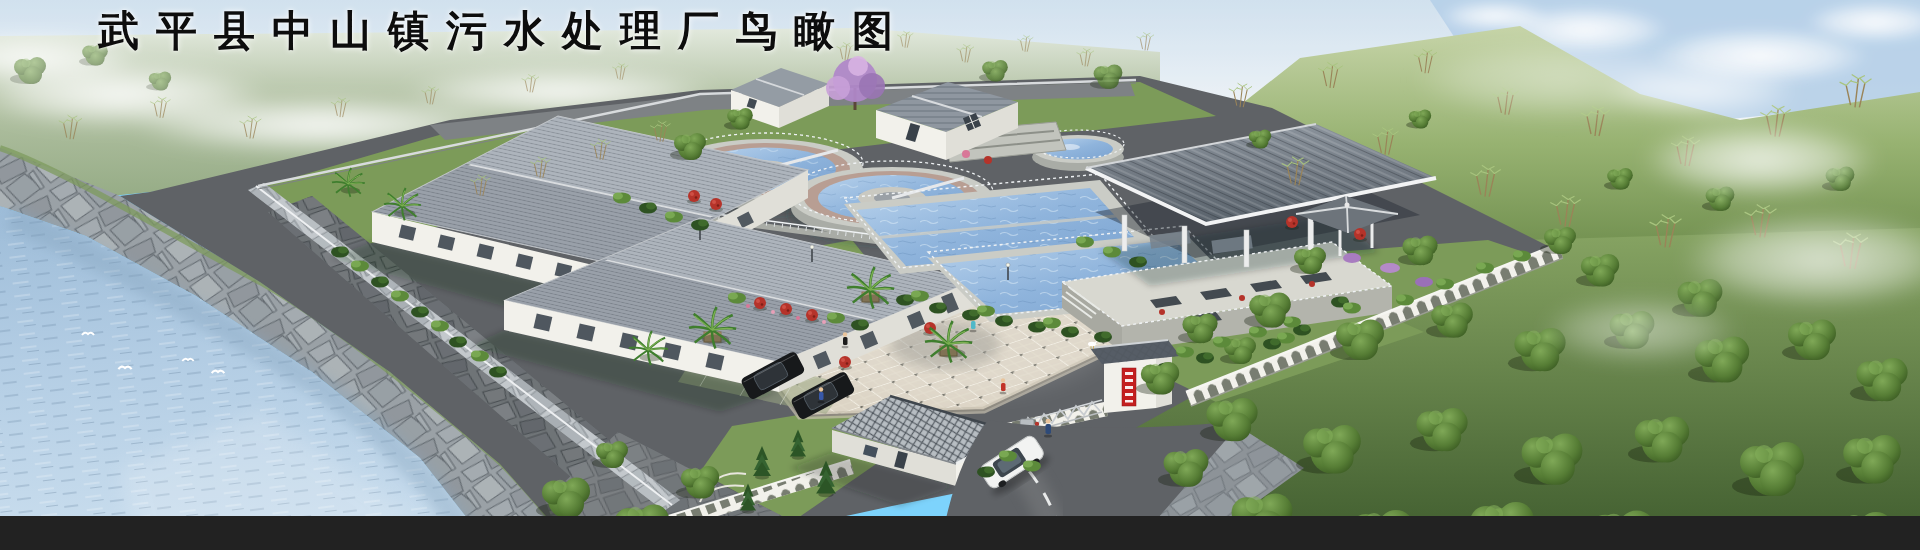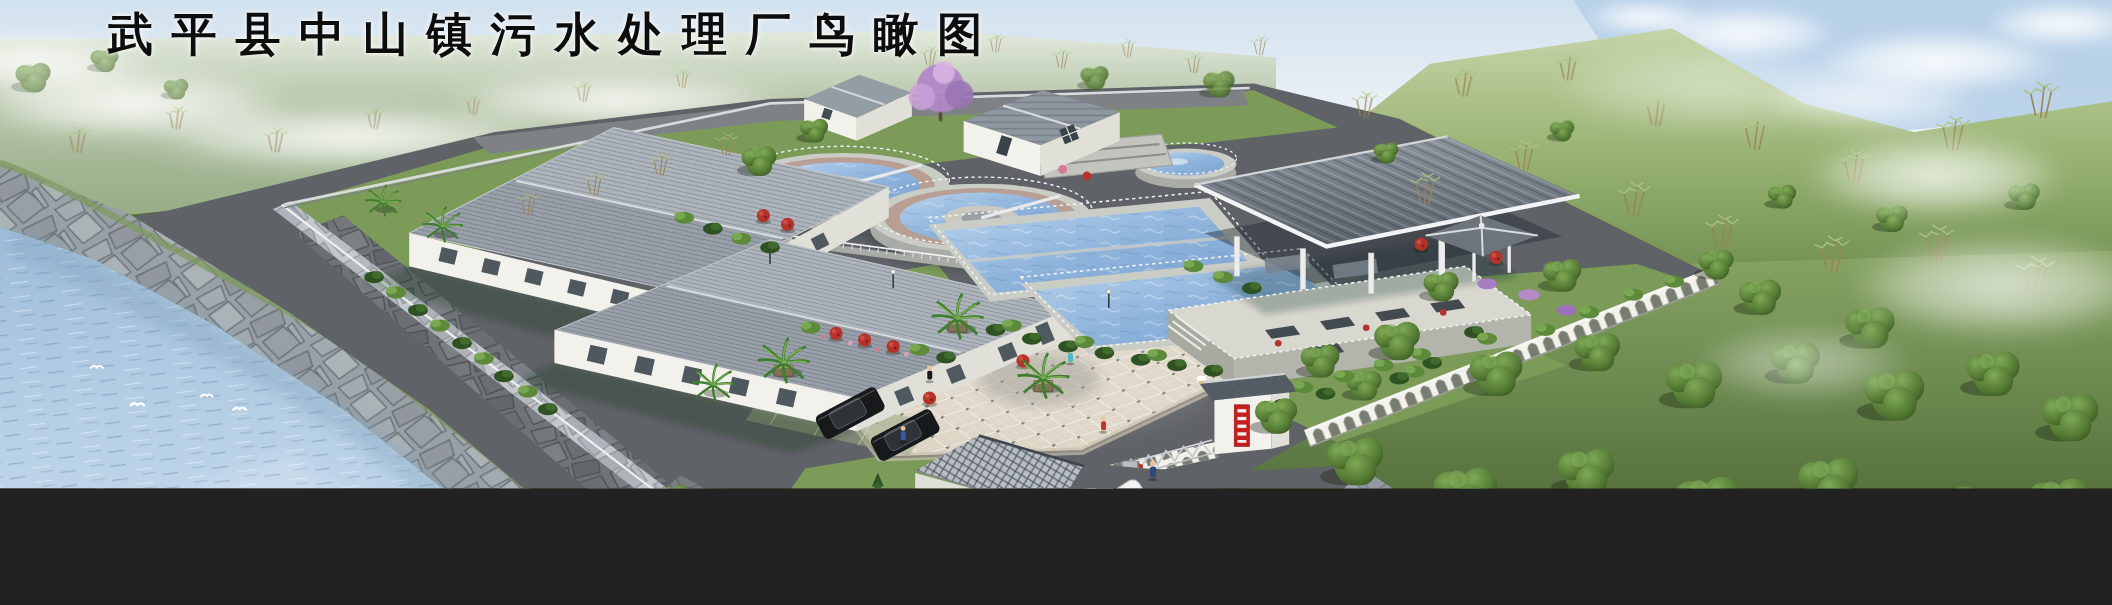--- a/index.html
+++ b/index.html
@@ -1,16 +1,16 @@
 <!DOCTYPE html>
 <html style="--sky_top: #c9dcec; --sky_haze: #eef3f6; --sky_blue: #a9c8e4; --field_far: #a9bb9e; --hill_green: #8fab68; --forest_dark: #3f5c2e; --grass: #7c9b59; --water_light: #c2d8ea; --water_deep: #9dbcd8; --stone: #9aa1a6; --roof_gray: #99a0a9; --roof_light: #adb4bc; --roof_ridge: #d9dcdf; --wall_white: #f2f1eb; --wall_shade: #e0dfd8; --pool_water: #8fb4dc; --pool_rim: #caccc6; --clarifier_ring: #b89e93; --plaza_tile: #dcd4c5; --plaza_line: #f1ede2; --plaza_accent: #63635a; --asphalt: #5f6266; --road_line: #e8eaea; --canopy: #6e7780; --lattice: #4d545b; --accent_red: #b5332a; --sign_red: #c41f1f; --railing: #f0f3f5; --planter: #b49a76; --car_black: #17191b; --car_white: #f2f3f2; --purple_tree: #b088c8;"><head>
 <meta charset="utf-8">
 <style>
   html,body{margin:0;padding:0;background:#222;}
-  .stage{position:relative;width:1920px;height:444px;overflow:hidden;background:#4d7c0f;font-family:"Liberation Sans",sans-serif;}
+  .stage{position:relative;width:1920px;height:516px;overflow:hidden;background:#7dd3fc;font-family:"Liberation Sans",sans-serif;}
   .stage svg{position:absolute;left:0;top:0;display:block;}
   .title-text{
     position:absolute;left:98px;top:4px;white-space:nowrap;
     font-family:"DejaVu Serif","Liberation Serif",serif;
     font-size:41px;font-weight:700;letter-spacing:17px;color:#0d0d0d;
     text-shadow:0 0 6px rgba(255,255,255,.9),0 0 2px rgba(255,255,255,.8);
     transform:scaleY(1.02);
   }
 </style>
 </head>

